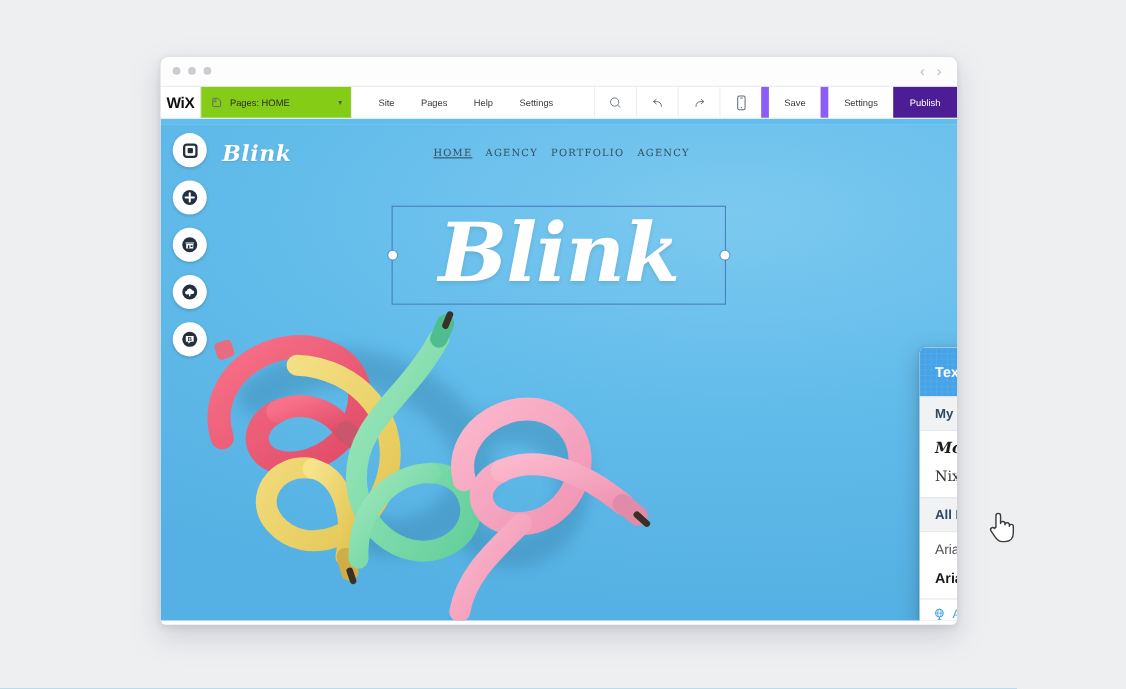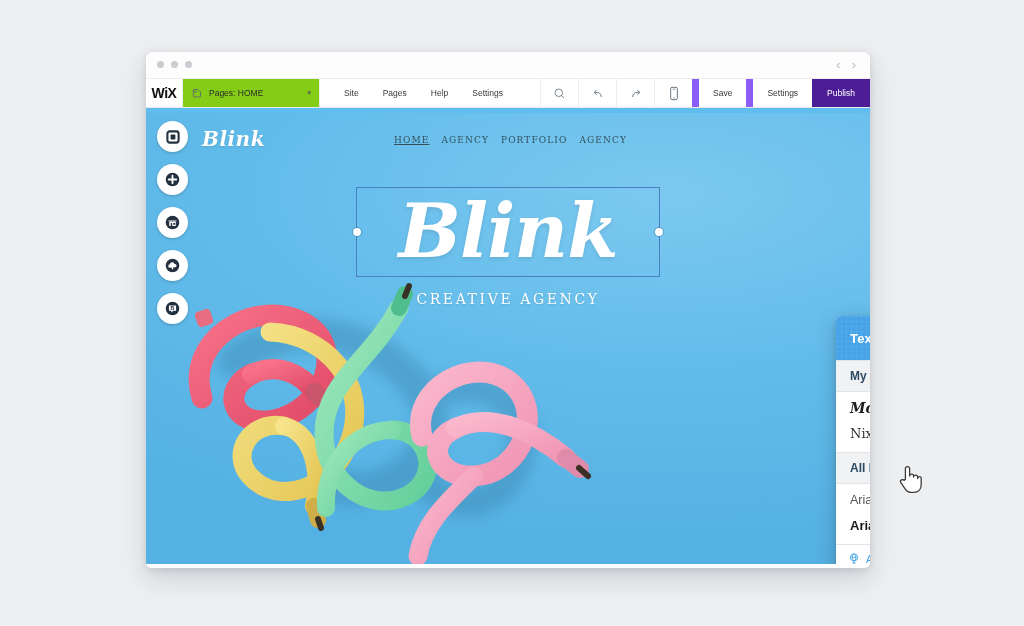--- a/index.html
+++ b/index.html
@@ -330,21 +330,20 @@
         <a href="#">PORTFOLIO</a>
         <a href="#">AGENCY</a>
       </div>
 
       <div class="hero">
         <div class="selbox">
           <span class="handle l"></span>
           <span class="handle r"></span>
           <div class="hero-title">Blink</div>
         </div>
-        <div class="hero-sub">CREATIVE AGENCY</div>
       </div>
 
       <div class="panel">
         <div class="panel-head">
           <span class="panel-title">Text Settings</span>
 
         </div>
 
         <div class="sec-head">My Fonts</div>
         <div class="font-list">

